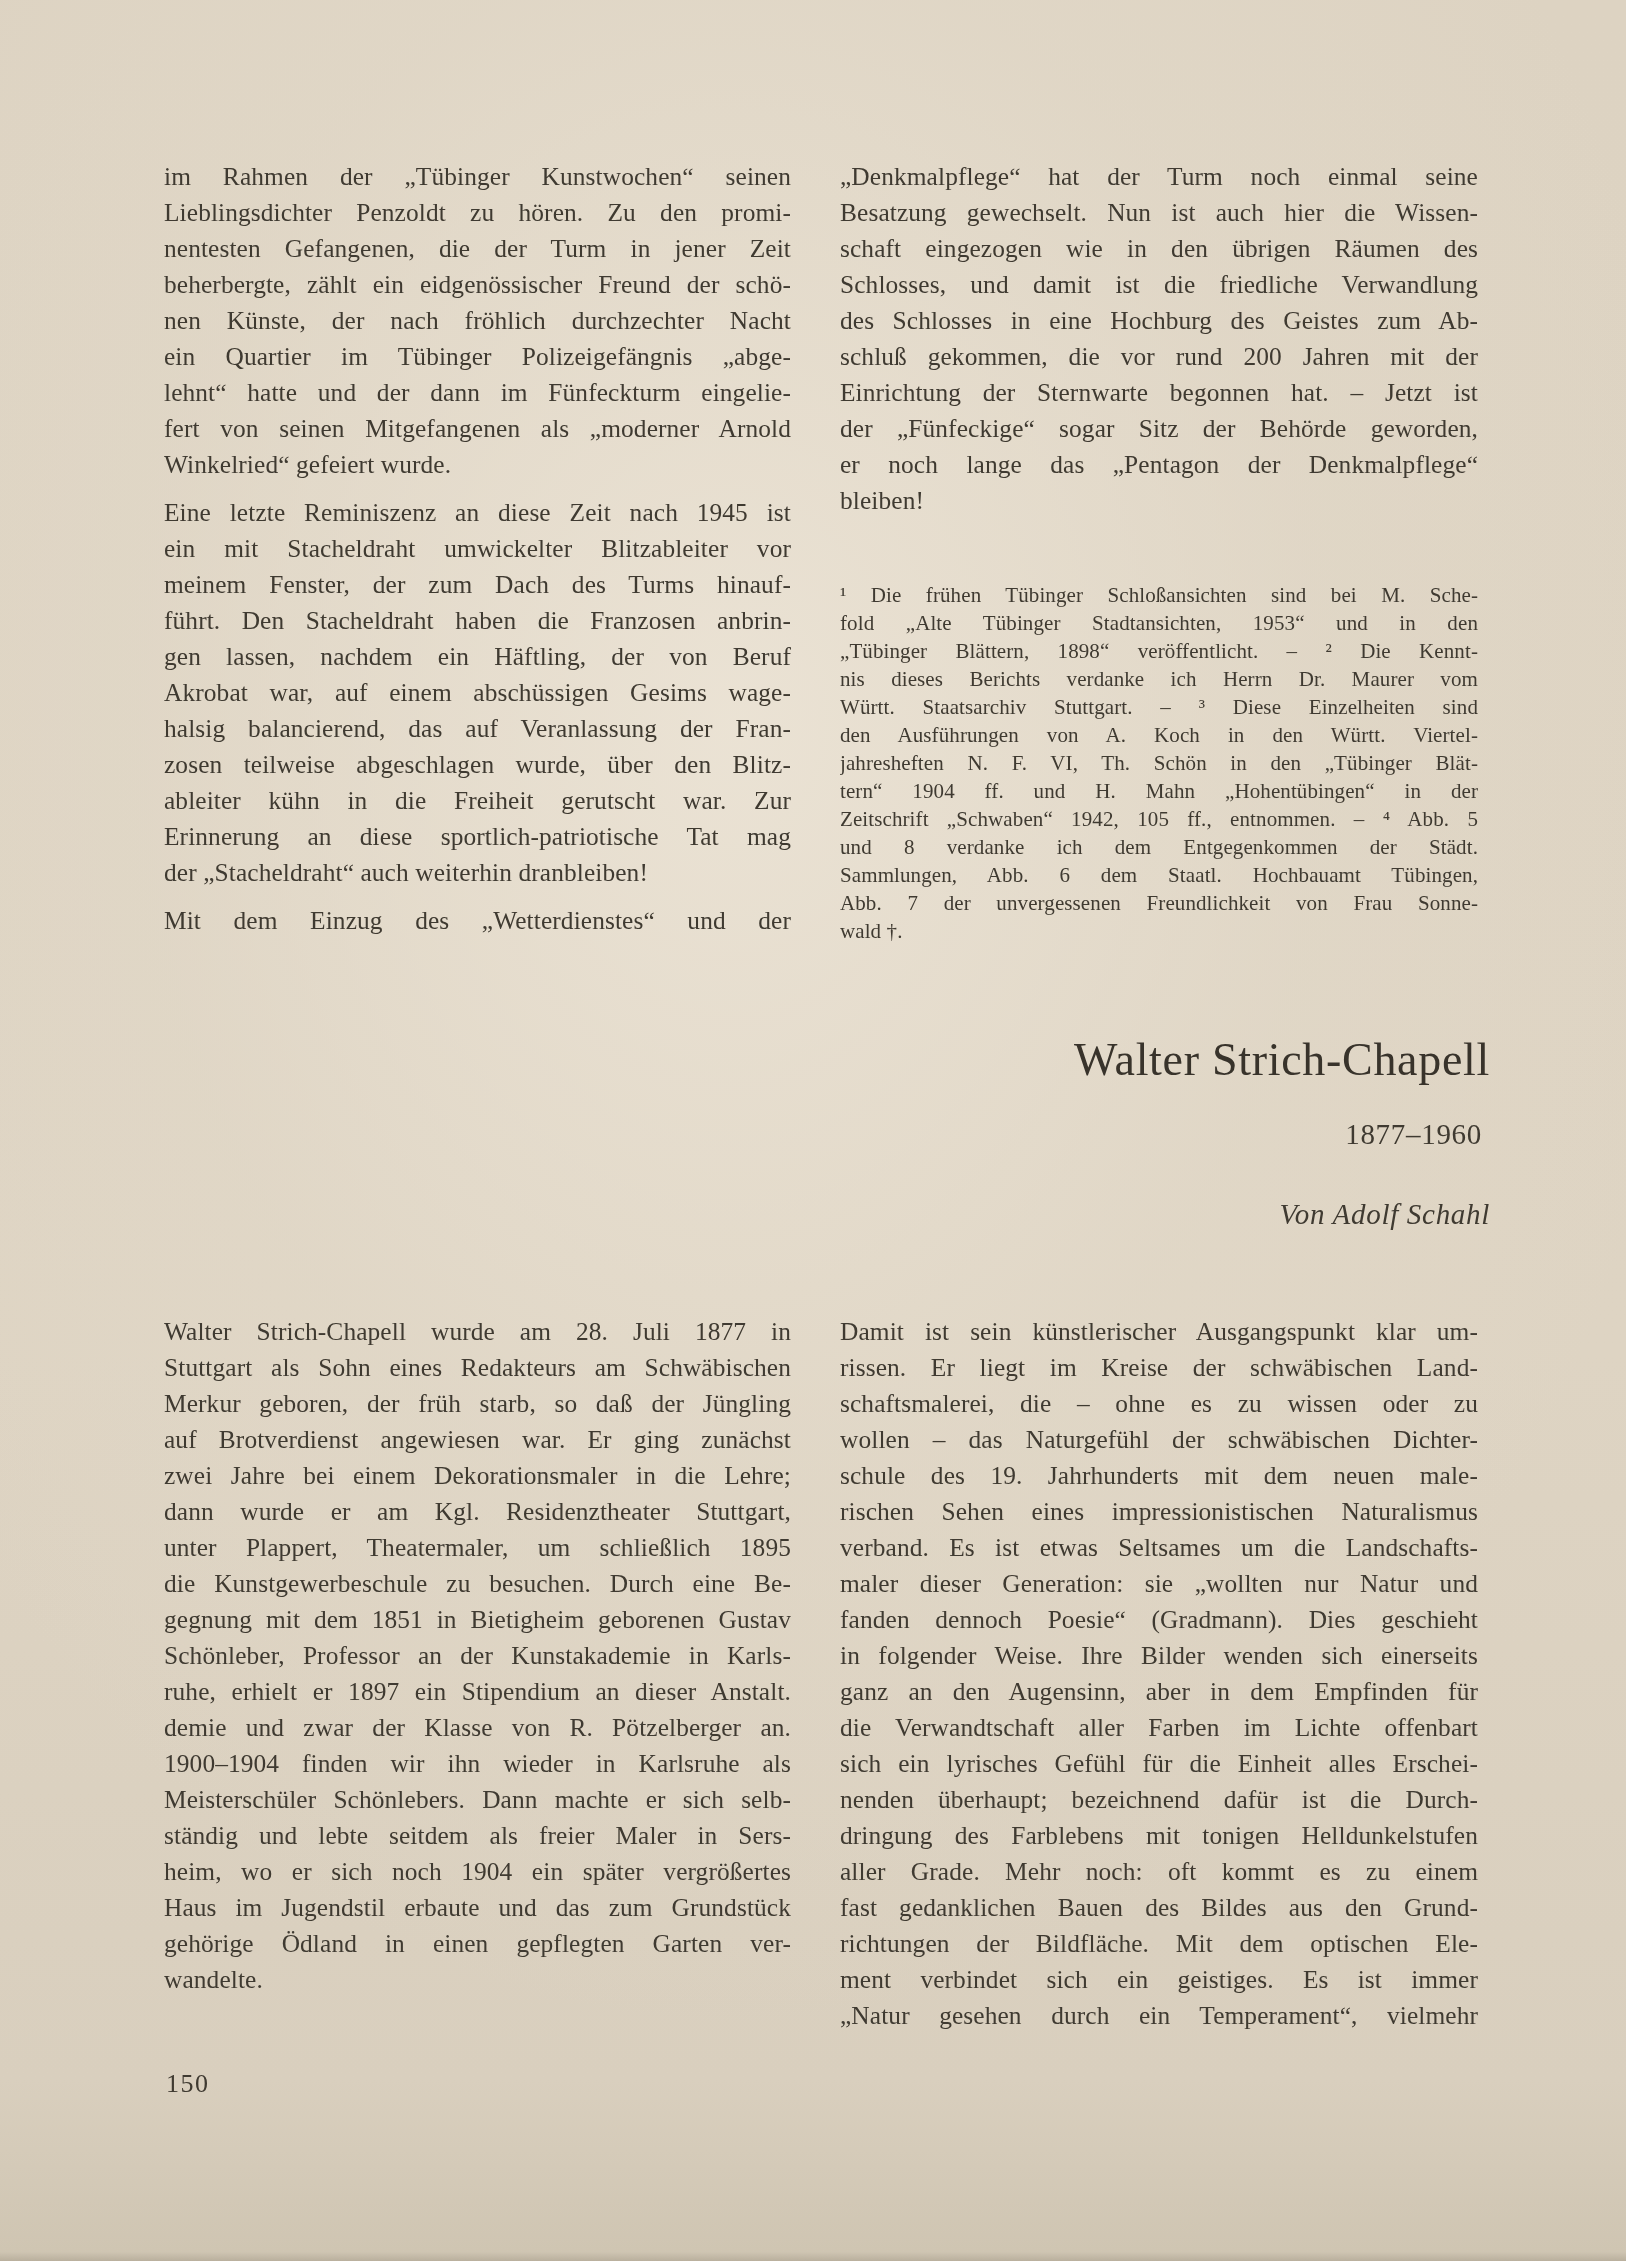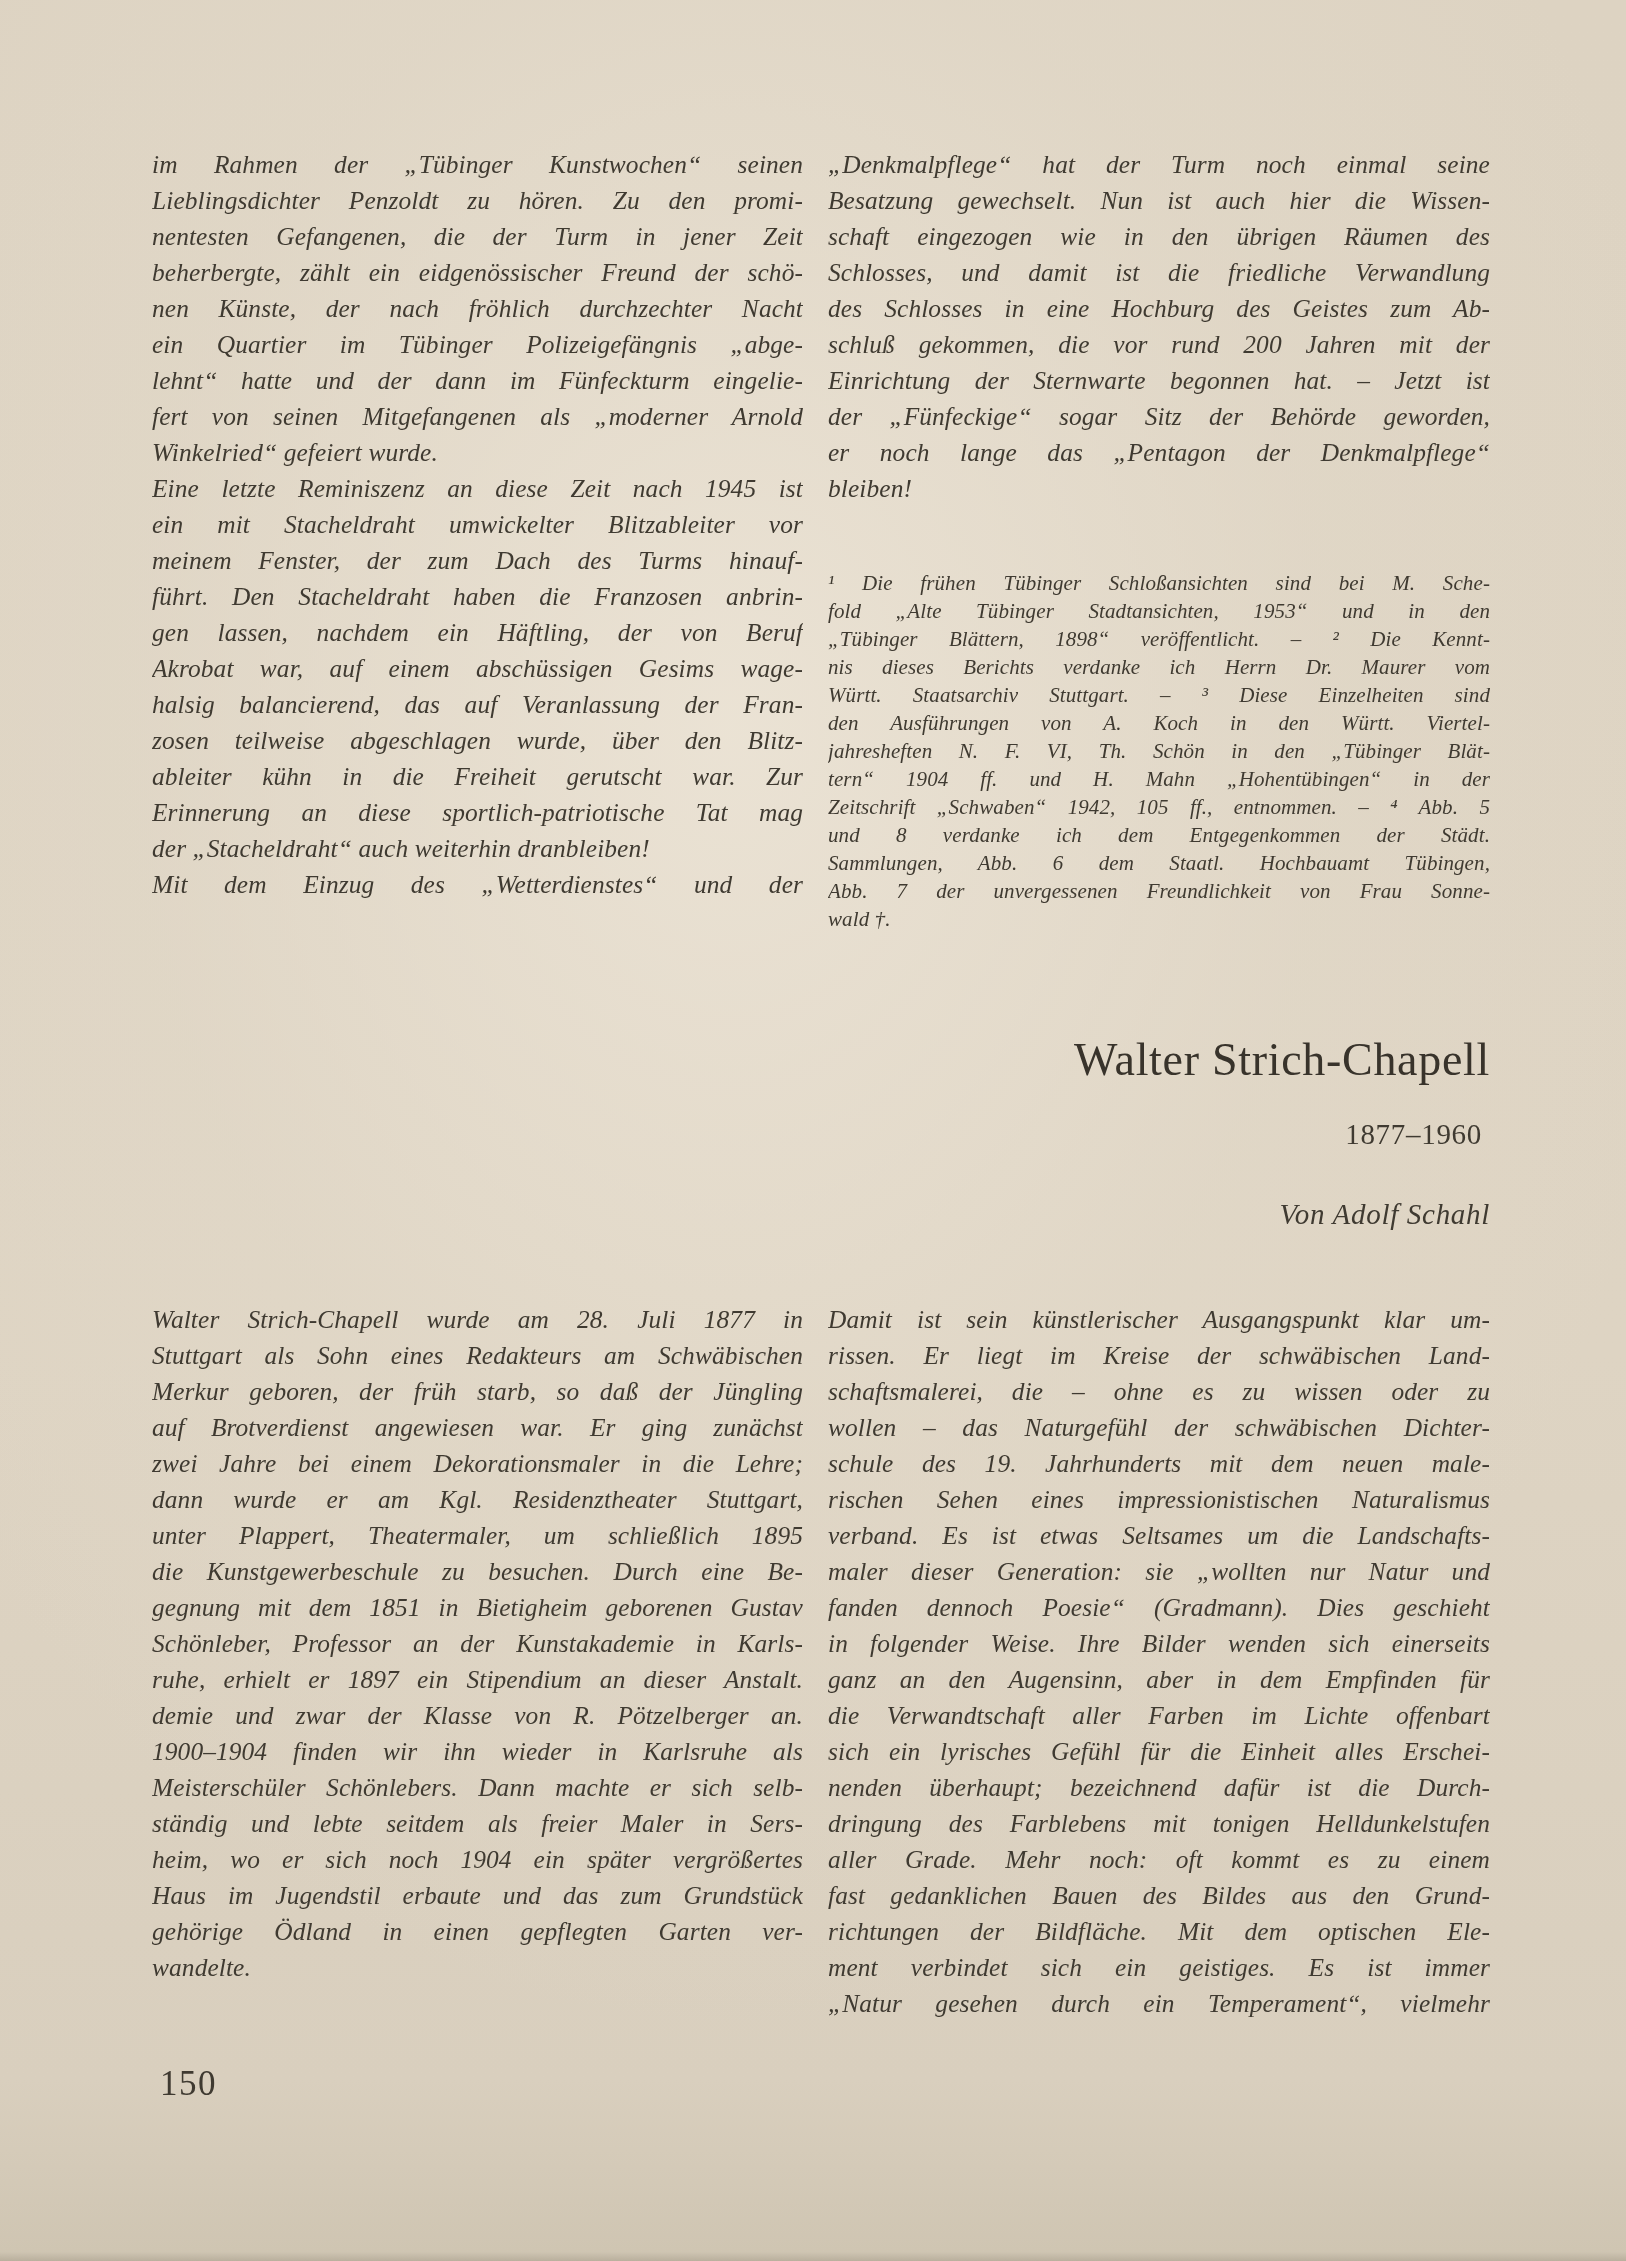--- a/index.html
+++ b/index.html
@@ -13,21 +13,21 @@
     height: 2261px;
     overflow: hidden;
     color: var(--ink, #3f3a31);
     background:
       radial-gradient(ellipse 1306px 1741px at 45% 32%, rgba(236,228,214,0.9) 0%, rgba(226,217,201,0.55) 45%, rgba(0,0,0,0) 75%),
       linear-gradient(180deg, #ddd3c2 0%, #ded4c3 60%, #d9cfbe 92%, #cfc5b2 99.6%, #b9af9d 100%),
       #ded4c3;
     font-family: "Liberation Serif", "DejaVu Serif", serif;
   }
   .col { position: absolute; }
-  .para { margin: 0; font-style: italic; }
+  .para { margin: 12px; }
   .line {
     text-align: justify;
     text-align-last: justify;
     overflow: hidden;
   }
   .line.end { text-align-last: left; }
   .body-col .line {
     font-size: 25.4px;
     line-height: 36px;
     height: 36px;
@@ -70,23 +70,23 @@
   .title-byline {
     margin: 0;
     margin-top: 48px;
     font-size: 29px;
     line-height: 32px;
     font-style: italic;
     letter-spacing: 0.7px;
   }
   .page-number {
     position: absolute;
-    left: 160px;
+    left: 166px;
     top: 2066px;
-    font-size: 35px;
+    font-size: 26px;
     line-height: 36px;
     letter-spacing: 1.5px;
   }
 </style>
 </head>
 <body>
 
 <div class="page" style="--ink: #3f3a31;">
 
   <div class="col body-col col-top-left">

